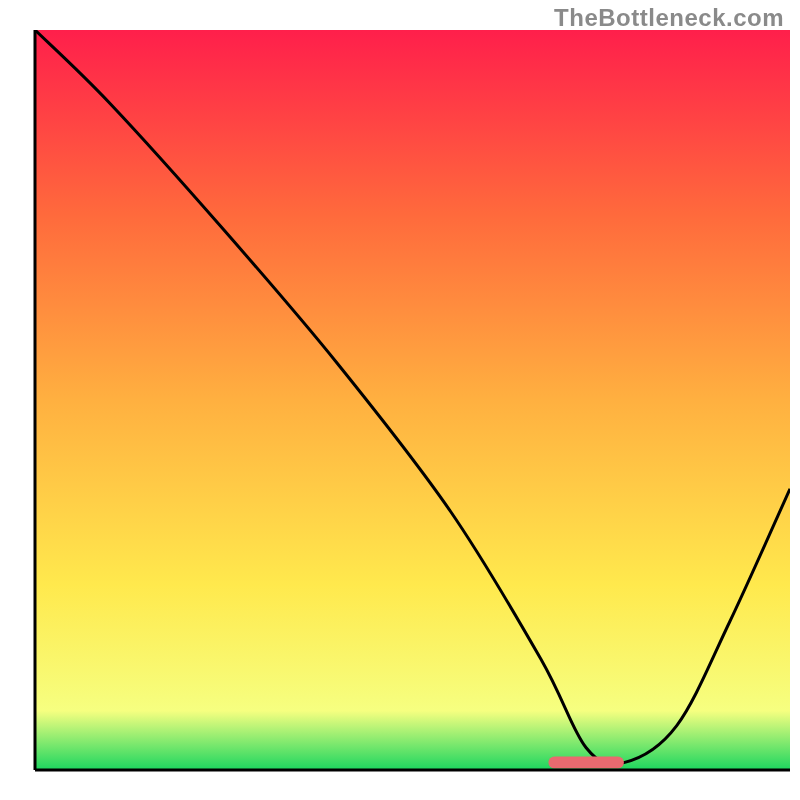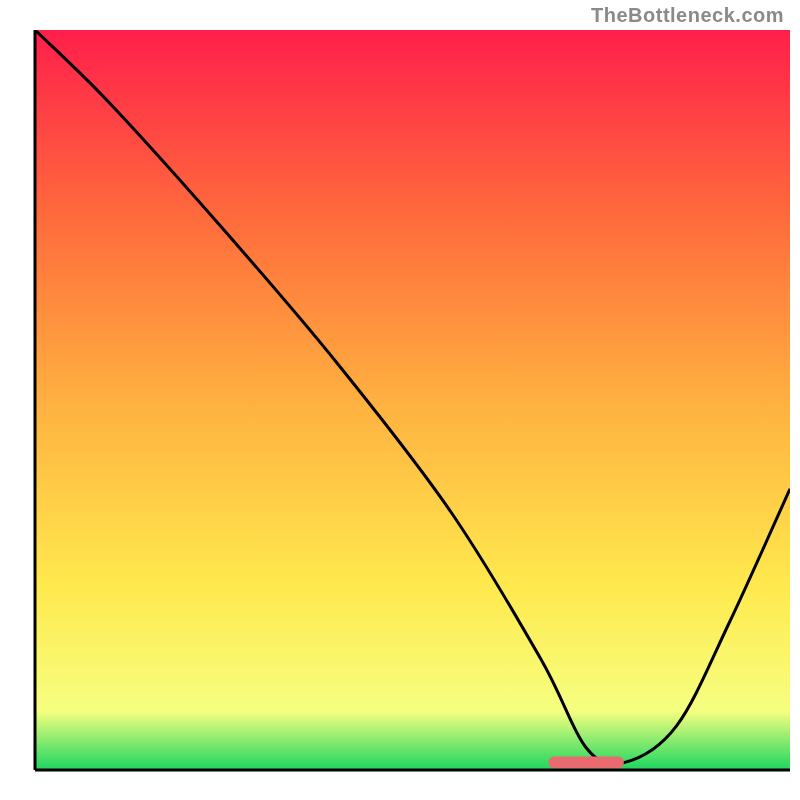--- a/index.html
+++ b/index.html
@@ -13,21 +13,21 @@
   }
   .wrap {
     position: relative;
     width: 800px;
     height: 800px;
   }
   .watermark {
     position: absolute;
     top: 4px;
     right: 16px;
-    font-size: 20px;
+    font-size: 24px;
     font-weight: 600;
     color: #8a8a8a;
     letter-spacing: 0.5px;
   }
   svg { display: block; }
 </style>
 </head>
 <body>
 <div class="wrap">
   <div class="watermark">TheBottleneck.com</div>

